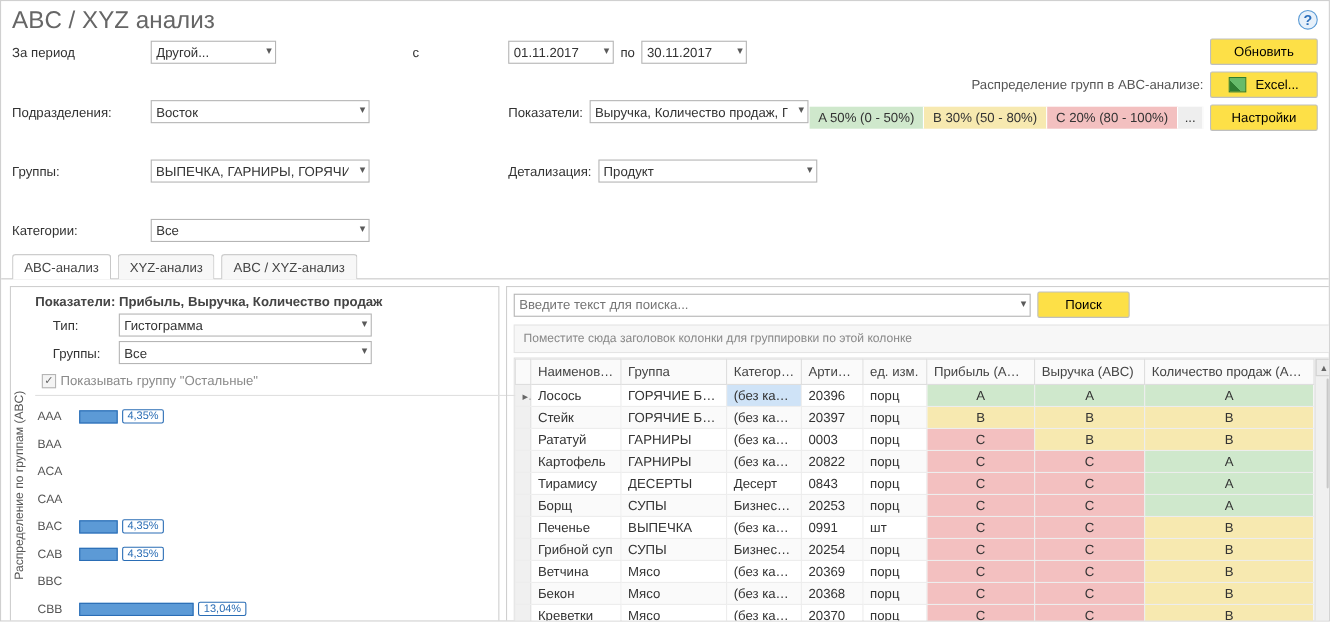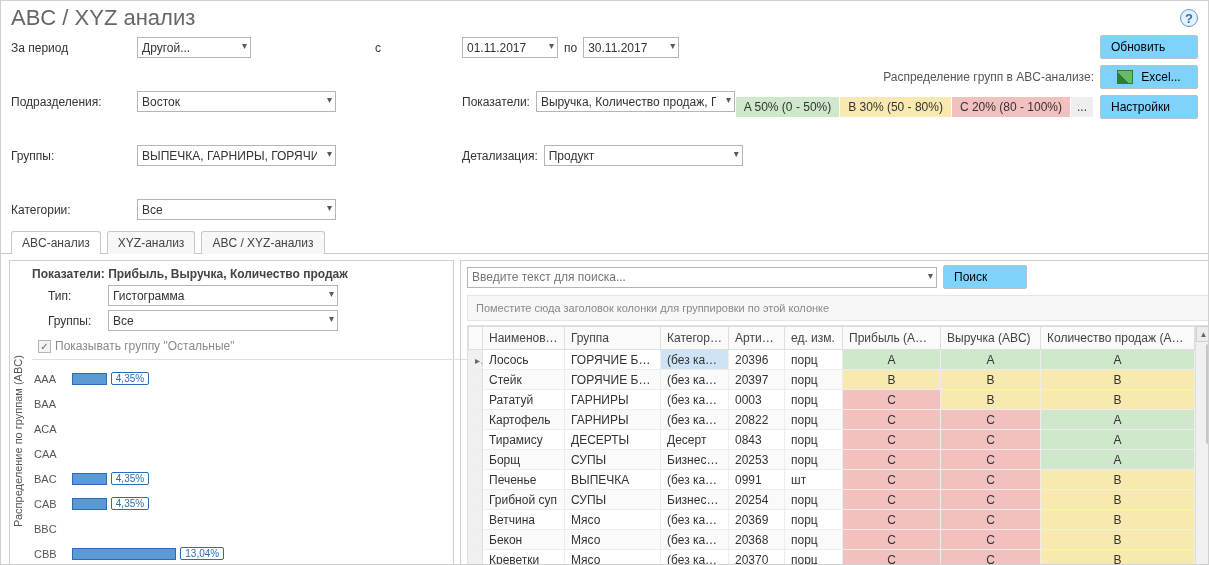--- a/index.html
+++ b/index.html
@@ -11,21 +11,21 @@
     .filters-left { display: grid; grid-template-columns: 93px 199px 60px 199px 58px 120px; column-gap: 6px; row-gap: 6px; align-items: center; gap: 33px; }
     .filters-right { position: absolute; right: 10px; top: -2px; display: flex; flex-direction: column; align-items: flex-end; gap: 6px; }
     .distrib-row { display: flex; align-items: center; gap: 6px; }
     .distrib-label { font-size: 12px; color: #555; }
     .chips { display: flex; }
     .chip { padding: 3px 8px; font-size: 12px; border-right: 1px solid #fff; }
     .chip-a { background: #cfe8cc; }
     .chip-b { background: #f7e9b0; }
     .chip-c { background: #f3c0c0; }
     .chip-more { background: #eee; padding: 3px 6px; }
-    .btn { background: #7dd3fc; border: 1px solid #bfbfbf; padding: 4px 10px; font-size: 12px; border-radius: 2px; min-width: 84px; text-align: left; }
+    .btn { background: #fde047; border: 1px solid #bfbfbf; padding: 4px 10px; font-size: 12px; border-radius: 2px; min-width: 84px; text-align: center; }
     .btn-wide { min-width: 98px; }
     .btn-excel { display: flex; align-items: center; gap: 8px; min-width: 98px; justify-content: center; }
     .excel-icon { width: 16px; height: 14px; background: linear-gradient(45deg,#2e7d32 40%, #66bb6a 40%); border: 1px solid #2e7d32; display: inline-block; }
     label.f { font-size: 12px; color: #333; white-space: nowrap; }
     .sel, .txt { border: 1px solid #b5b5b5; height: 21px; font-size: 12px; padding: 1px 18px 1px 4px; background: #fff; appearance: none; position: relative; }
     .sel-wrap { position: relative; display: inline-block; }
     .sel-wrap::after { content: "▾"; position: absolute; right: 4px; top: 3px; font-size: 10px; color: #5a5a5a; pointer-events: none; }
     .tabs { display: flex; gap: 6px; padding: 0 10px; border-bottom: 1px solid #c8c8c8; margin-top: 0; }
     .tab { border: 1px solid #c8c8c8; border-bottom: none; background: #f7f7f7; padding: 4px 10px; font-size: 12px; color: #444; position: relative; top: 1px; border-radius: 3px 3px 0 0; }
     .tab.active { background: #fff; font-weight: 500; }

